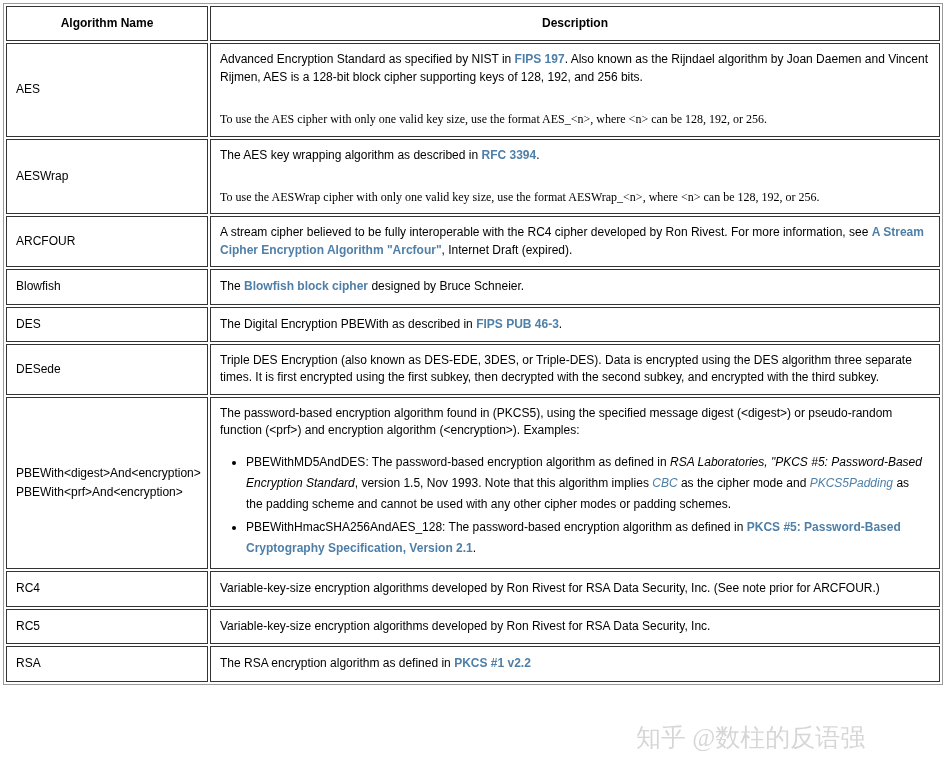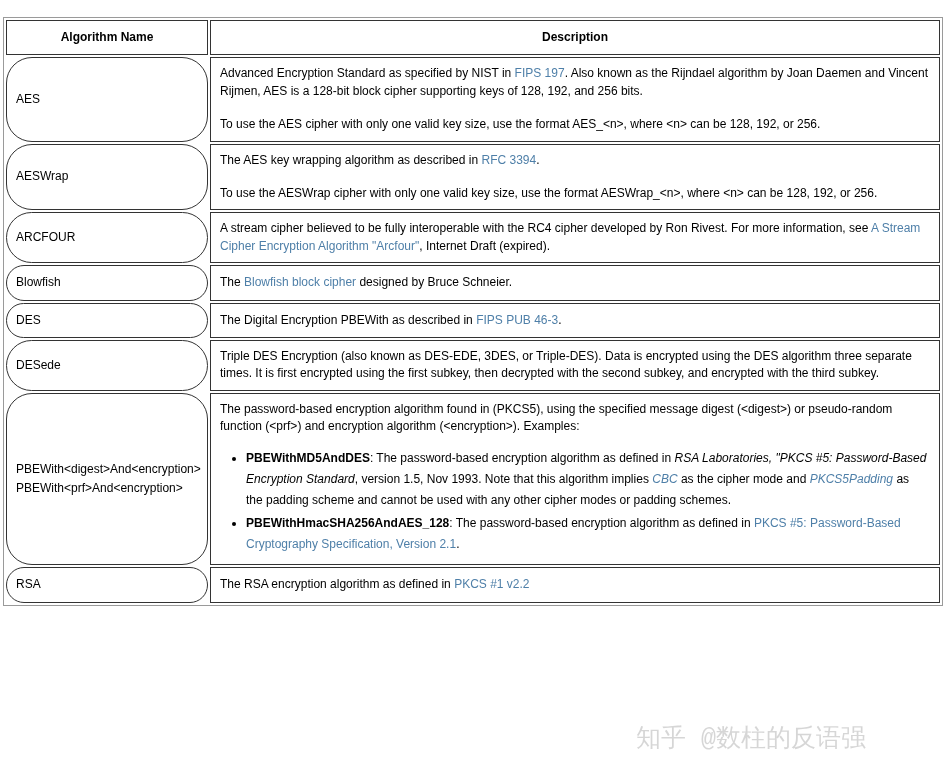--- a/index.html
+++ b/index.html
@@ -14,21 +14,21 @@
     font-family: "Liberation Sans", sans-serif;
     color: #000000;
     overflow: hidden;
     position: relative;
   }
   #page {
     position: relative;
     width: 944px;
     height: 776px;
     box-sizing: border-box;
-    padding: 17px 3px 0 3px;
+    padding: 3px 3px 0 3px;
   }
   table.algo-table {
     border-collapse: separate;
     border-spacing: 2px;
     width: 938px;
     table-layout: fixed;
     border: 1px solid #9a9a9a;
     background: #ffffff;
   }
   table.algo-table td,
@@ -47,39 +47,40 @@
     text-align: center;
     font-weight: bold;
     font-size: 12.5px;
     padding: 8px 6px;
     height: 26px;
   }
   td.name-cell {
     padding: 8px 8px 8px 9px;
     font-size: 12px;
     vertical-align: middle;
-    border-radius: 26px;
   }
   td.desc-cell {
     padding: 7px 10px 7px 9px;
     vertical-align: middle;
   }
   td.desc-cell p {
     margin: 0 0 0 0;
     padding: 0;
   }
   td.desc-cell p + p {
-    margin-top: 16px;
+    margin-top: 25px;
+    font-family: Liberation Serif, serif;
   }
   .lnk {
     color: #4e7fa8;
     text-decoration: none;
     cursor: pointer;
-  }
-  .bold { font-weight: bold; }
+    font-weight: bold;
+  }
+  .bold { font-weight: normal; }
   .ital { font-style: italic; }
   .ital-lnk { font-style: italic; color: #4e7fa8; }
   ul.bullets {
     margin: 13px 0 2px 0;
     padding-left: 26px;
     list-style-type: disc;
   }
   ul.bullets li {
     margin: 0 0 0 0;
     padding: 0;
@@ -96,21 +97,21 @@
     top: 714px;
     width: 300px;
     height: 46px;
     pointer-events: none;
     z-index: 5;
     display: flex;
     align-items: center;
     opacity: 0.30;
   }
   #watermark .wm-text {
-    font-family: Liberation Mono, monospace;
+    font-family: Liberation Serif, serif;
     font-size: 25px;
     color: #7a7a7a;
     white-space: nowrap;
     letter-spacing: 0px;
   }
 </style>
 </head>
 <body>
 
 <div id="page">
@@ -174,20 +175,32 @@
           </td>
           <td class="desc-cell">
             <p><span>The password-based encryption algorithm found in (PKCS5), using the specified message digest (&lt;digest&gt;) or pseudo-random function (&lt;prf&gt;) and encryption algorithm (&lt;encryption&gt;). Examples:</span></p>
             <ul class="bullets">
               <li><span class="bold">PBEWithMD5AndDES</span><span>: The password-based encryption algorithm as defined in </span><span class="ital">RSA Laboratories, "PKCS #5: Password-Based Encryption Standard</span><span>, version 1.5, Nov 1993. Note that this algorithm implies </span><span class="ital-lnk">CBC</span><span> as the cipher mode and </span><span class="ital-lnk">PKCS5Padding</span><span> as the padding scheme and cannot be used with any other cipher modes or padding schemes.</span></li>
               <li><span class="bold">PBEWithHmacSHA256AndAES_128</span><span>: The password-based encryption algorithm as defined in </span><span class="lnk">PKCS #5: Password-Based Cryptography Specification, Version 2.1</span><span>.</span></li>
             </ul>
           </td>
         </tr>
         <tr>
+          <td class="name-cell">RC4</td>
+          <td class="desc-cell">
+            <p><span>Variable-key-size encryption algorithms developed by Ron Rivest for RSA Data Security, Inc. (See note prior for ARCFOUR.)</span></p>
+          </td>
+        </tr>
+        <tr>
+          <td class="name-cell">RC5</td>
+          <td class="desc-cell">
+            <p><span>Variable-key-size encryption algorithms developed by Ron Rivest for RSA Data Security, Inc.</span></p>
+          </td>
+        </tr>
+        <tr>
           <td class="name-cell">RSA</td>
           <td class="desc-cell">
             <p><span>The RSA encryption algorithm as defined in </span><span class="lnk">PKCS #1 v2.2</span></p>
           </td>
         </tr>
       </tbody>
   </table>
 
   <div id="watermark">
     <span class="wm-text">知乎 @数柱的反语强</span>

